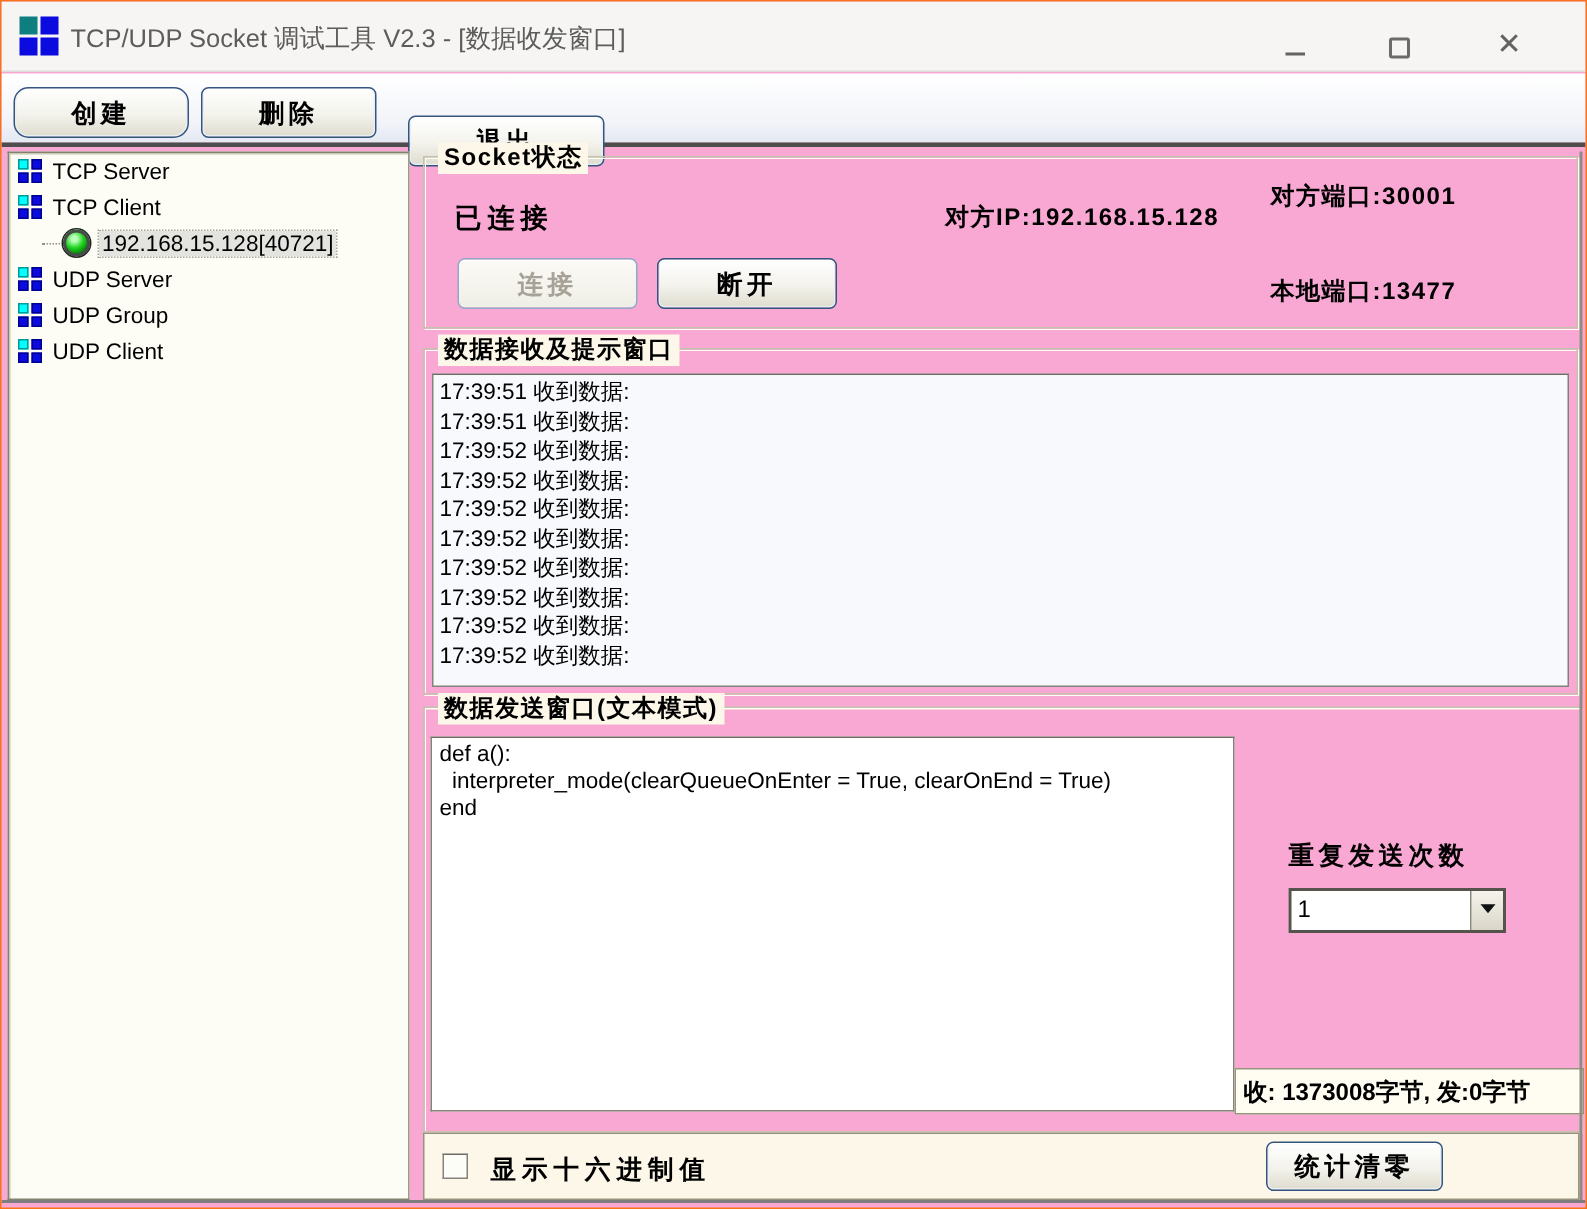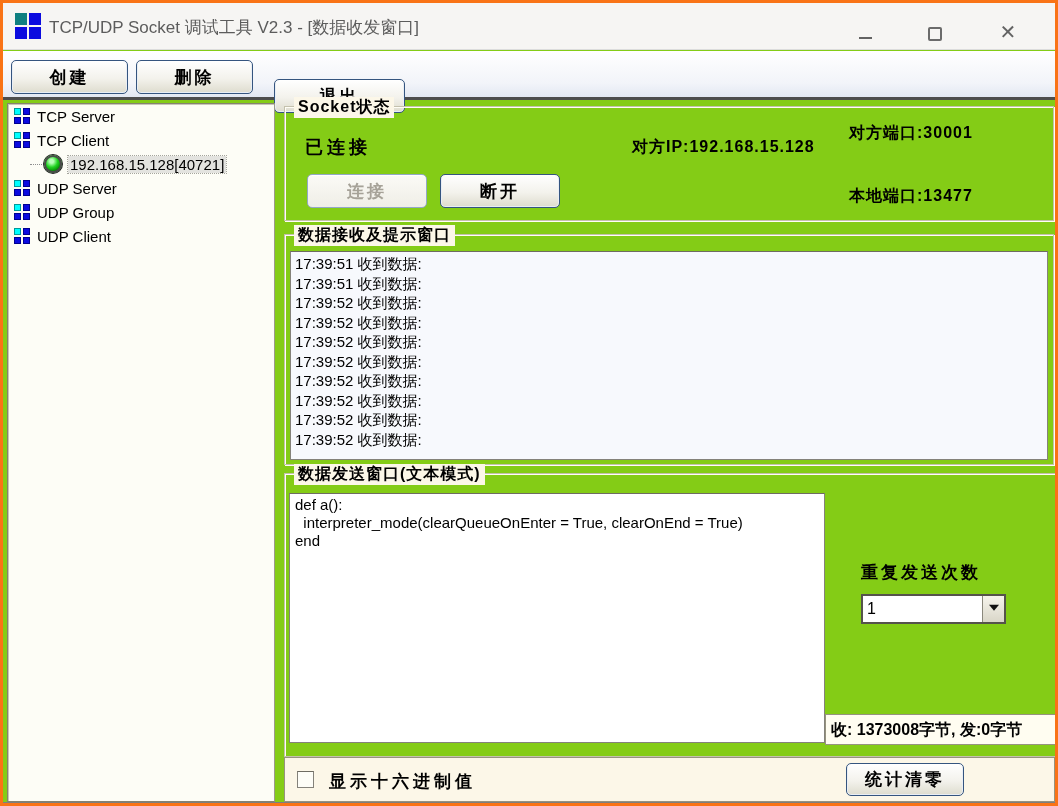--- a/index.html
+++ b/index.html
@@ -1,20 +1,20 @@
 <!DOCTYPE html>
 <html><head>
 <meta charset="utf-8">
 <style>
   * { margin:0; padding:0; box-sizing:border-box; }
   html,body { width:1058px; height:806px; }
   body { font-family:"Liberation Sans","DejaVu Sans",sans-serif; }
 
-  .window { position:relative; width:1058px; height:806px; background:#84cc16;
-            border:3px solid #f97316; overflow:hidden; }
+  .window { position:relative; width:1058px; height:806px; background:#f9a8d4;
+            border:1px solid #f97316; overflow:hidden; }
 
   
   .titlebar { position:absolute; left:0; top:0; width:100%; height:47px;
               background:#f6f5f3; border-bottom:1px solid #dcdcdc; }
   .app-icon { position:absolute; left:12px; top:10px; width:26px; height:26px; }
   .app-icon i, .sq-icon i { position:absolute; display:block; }
   .app-icon i { width:12px; height:12px; background:#0b0bdf; }
   .app-icon i:nth-child(1){ left:0; top:0; background:#0e7f80; }
   .app-icon i:nth-child(2){ right:0; top:0; }
   .app-icon i:nth-child(3){ left:0; bottom:0; }
@@ -31,21 +31,21 @@
 
   
   .toolbar { position:absolute; left:0; top:48px; width:100%; height:49px;
              background:linear-gradient(#ffffff,#f2f4f9 70%,#e3e8f2);
              border-bottom:3px solid #4d4d4d; }
   .xp-btn { position:absolute; height:34px; border:1px solid #35557f; border-radius:5px;
             background:linear-gradient(#ffffff,#f3f2ec 55%,#dedcce);
             box-shadow:inset 0 1px 0 #ffffff, inset 0 0 0 1px #e9eef5;
             font-family:inherit; font-size:17px; font-weight:bold; color:#000;
             letter-spacing:3px; cursor:default; }
-  .tb-create { left:8px;   top:9px; width:117px; }
+  .tb-create { left:8px;   top:9px; width:117px;border-radius:10px; }
   .tb-delete { left:133px; top:9px; width:117px; }
   .tb-exit   { left:271px; top:9px; width:131px;margin-top:19px; }
 
   
   .tree-panel { position:absolute; left:4px; top:100px; width:268px; height:699px;
                 background:#fdfdf6; border:1px solid #84826f;
                 border-right-color:#9c9a88; box-shadow:inset 1px 1px 0 #c9c7b6; overflow:hidden; }
   .tree-item { position:relative; display:flex; align-items:center; height:24px; padding-left:6px;
                font-size:15px; color:#000; white-space:nowrap; cursor:default; }
   .tree-item.indent { padding-left:22px; }

